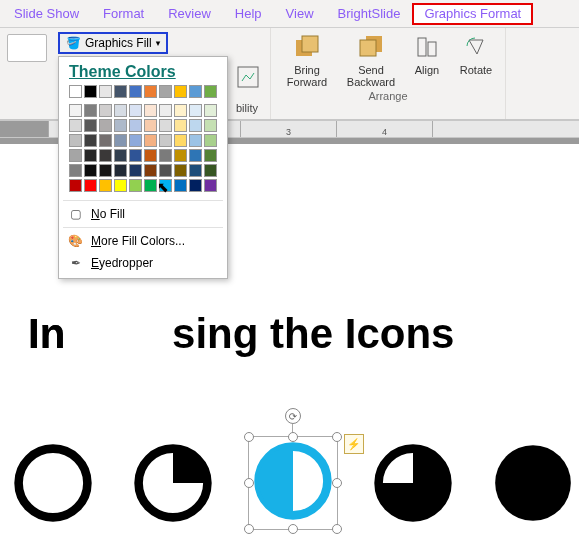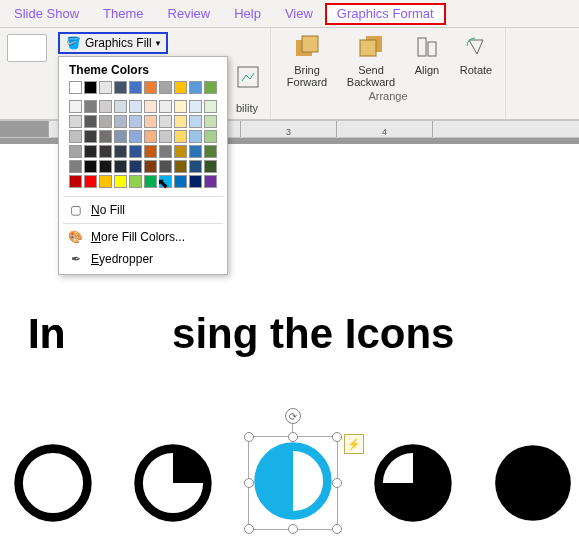--- a/index.html
+++ b/index.html
@@ -22,21 +22,21 @@
   .rbtn .lbl { text-align:center; line-height:1.1;}
   .section-label { font-size:11px; color:#666; margin-top:2px;}
 
   
   .fill-btn { position:absolute; top:4px; left:58px; border:2px solid #1f3fd6; height:22px; padding:0 6px; display:flex; align-items:center; gap:4px; font-size:12px; background:#efefef; z-index:10;}
   .paint-icon { font-size:12px;}
   .caret { font-size:9px; }
 
   
   .dropdown { position:absolute; top:28px; left:58px; width:170px; background:#fff; border:1px solid #b5b5b5; box-shadow:2px 2px 6px rgba(0,0,0,0.25); z-index:20; padding-bottom:4px;}
-  .dd-title { font-weight:600; font-size:12px; padding:6px 10px 4px; color:#000000;}
+  .dd-title { font-weight:600; font-size:16px; padding:6px 10px 4px; color:#0f766e;text-decoration:underline;}
   .sw { width:13px; height:13px; border:1px solid #999; cursor:pointer;}
   .sw-row { display:flex; gap:2px; padding:0 10px 2px;}
   .std-row { display:flex; gap:2px; padding:0 10px 6px; position:relative;}
   .cursor { position:absolute; left:98px; top:0; font-size:14px; pointer-events:none;}
   .dd-sep { height:1px; background:#e1e1e1; margin:2px 4px;}
   .dd-item { display:flex; align-items:center; gap:8px; padding:4px 10px; font-size:12px; cursor:default;}
   .dd-item .ic { width:14px; display:inline-flex; justify-content:center; color:#555;}
   .underline { text-decoration:underline;}
 
   
@@ -64,24 +64,25 @@
   .action-badge{position:absolute;top:-4px;right:-28px;width:20px;height:20px;border:1px solid #c7a94d;background:#fffbe8;display:flex;align-items:center;justify-content:center;font-size:11px;}
 
   .bility { position:absolute; left:236px; top:74px; font-size:11px; color:#444;}
   .spacer { width:180px;}
 </style>
 </head>
 <body>
 
 <div class="tabs">
   <div class="tab">Slide Show</div>
-  <div class="tab">Theme</div>
+  <div class="tab">Format</div>
   <div class="tab">Review</div>
   <div class="tab">Help</div>
   <div class="tab">View</div>
+  <div class="tab">BrightSlide</div>
   <div class="tab active highlight-red">Graphics Format</div>
 </div>
 
 <div class="ribbon">
   <div class="ribbon-left">
     <div class="thumb"></div>
   </div>
 
   <div class="fill-btn">
     <span class="paint-icon">🪣</span>

